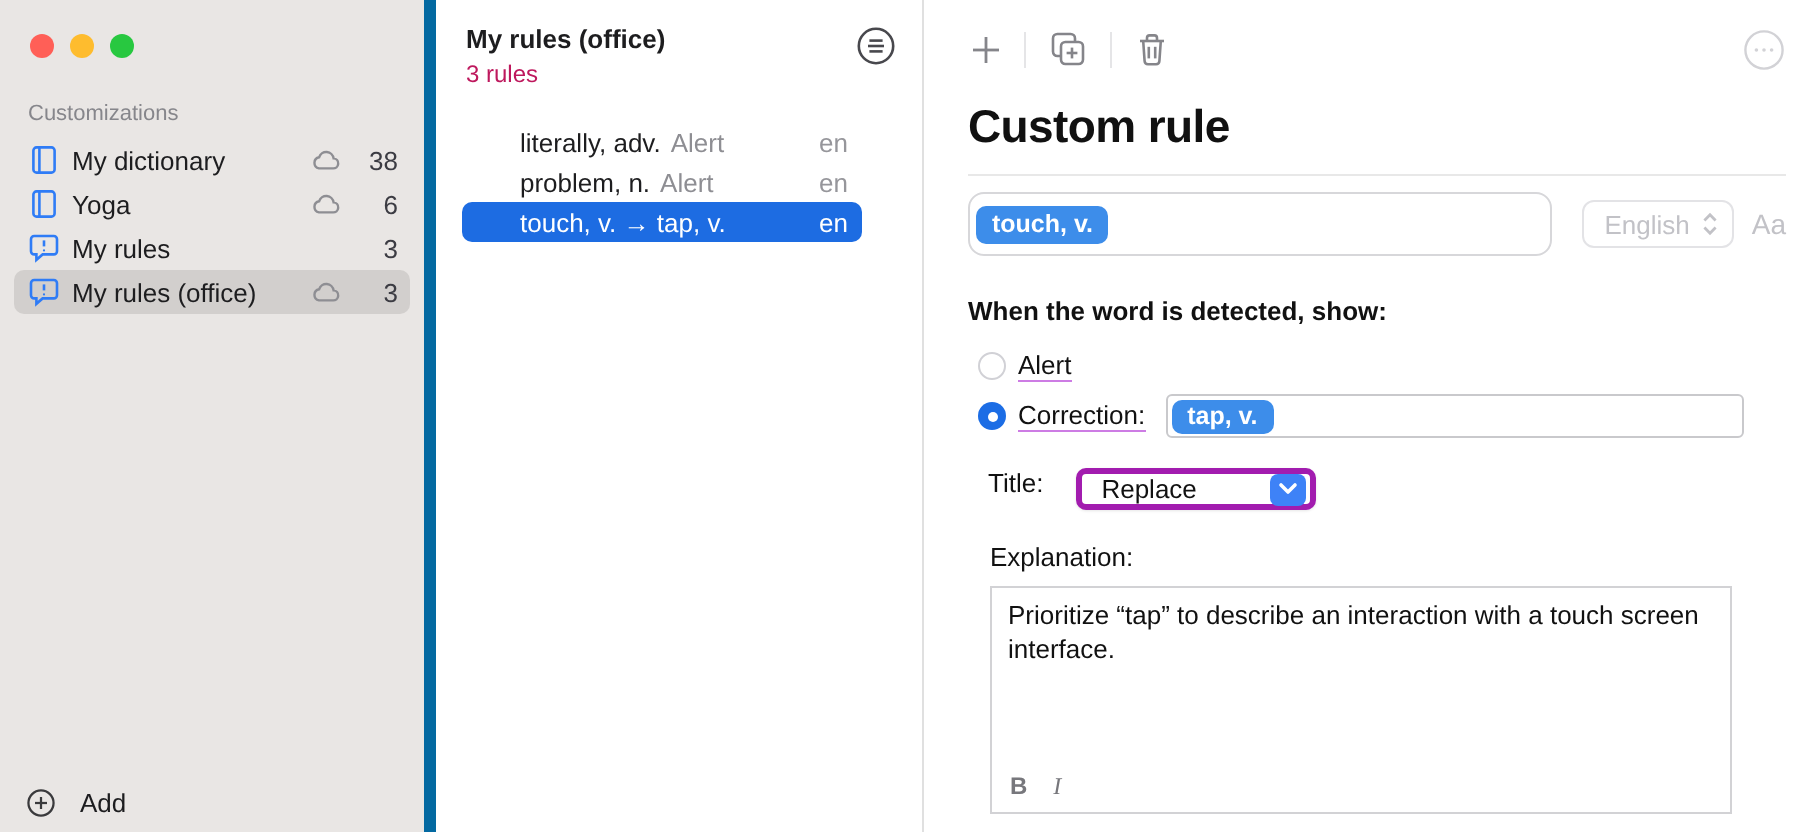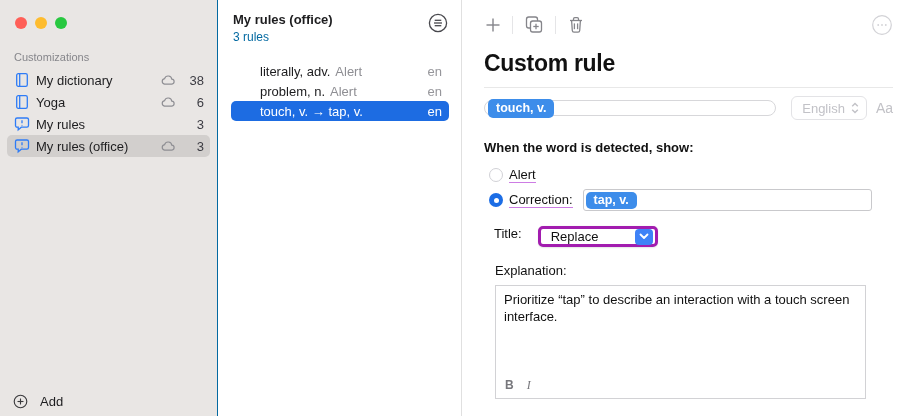--- a/index.html
+++ b/index.html
@@ -3,21 +3,21 @@
 <meta charset="utf-8">
 <style>
   * { margin:0; padding:0; box-sizing:border-box; }
   html,body { background:#f0f0f0; }
   .window {
     position:relative; width:907px; height:416px; background:#fff;
     font-family:"Liberation Sans", sans-serif; color:#1d1d1f; overflow:hidden;
   }
   
   .sidebar { position:absolute; left:0; top:0; width:218px; height:100%;
-    background:#e9e6e4; border-right:1px solid #0369a1; }
+    background:#e9e6e4; border-right:6px solid #0369a1; }
   .traffic { position:absolute; top:17px; left:15px; display:flex; gap:8px; }
   .light { width:12px; height:12px; border-radius:50%; }
   .light.red { background:#ff5f57; } .light.yellow { background:#febc2e; } .light.green { background:#28c840; }
   .section-title { position:absolute; top:51px; left:14px; font-size:11px; color:#86868b; }
   .side-items { position:absolute; top:69px; left:7px; right:7px; }
   .side-item { height:22px; display:flex; align-items:center; padding:0 6px 0 7px;
     border-radius:5px; font-size:13px; }
   .side-item.selected { background:#d2cfcd; }
   .side-item .bicon { width:16px; height:16px; color:#2f7cf6; margin-right:6px; flex:0 0 auto; }
   .side-item .label { flex:1; white-space:nowrap; overflow:hidden; }
@@ -25,41 +25,41 @@
   .side-item .cloud.hidden { visibility:hidden; }
   .side-item .count { width:20px; text-align:right; color:#3c3c43; }
   .add-row { position:absolute; left:13px; bottom:7px; display:flex; align-items:center;
     gap:12px; font-size:13px; color:#1d1d1f; cursor:default; }
   .add-row svg { color:#3a3a3c; }
   
   .list-col { position:absolute; left:219px; top:0; width:243px; height:100%;
     background:#fff; border-right:1px solid #e0e0e0; }
   .list-header { padding:12px 12px 0 14px; display:flex; align-items:flex-start; }
   .list-title { font-size:13px; font-weight:700; }
-  .list-subtitle { font-size:12px; color:#0369a1; margin-top:3px; }
+  .list-subtitle { font-size:12px; color:#be185d; margin-top:3px; }
   .filter-btn { margin-left:auto; width:22px; height:22px; color:#48484d; }
-  .rule-rows { margin:17px 12px 0 12px; }
+  .rule-rows { margin:17px 30px 0 12px; }
   .rule-row { height:20px; display:flex; align-items:center; border-radius:5px;
     padding:0 7px 0 29px; font-size:13px; }
   .rule-row .word { white-space:nowrap; }
   .rule-row .action { color:#8e8e93; margin-left:5px; }
   .rule-row .lang { margin-left:auto; color:#96969b; }
   .rule-row.selected { background:#1d6ce2; }
   .rule-row.selected .word, .rule-row.selected .lang { color:#fff; }
   
   .detail-col { position:absolute; left:463px; top:0; width:444px; height:100%;
     background:#fff; padding:0 14px 0 21px; }
   .toolbar { margin-top:13px; height:24px; display:flex; align-items:center; color:#85858a; }
   .tb-btn { display:flex; align-items:center; justify-content:center; }
   .tb-sep { width:1px; height:18px; background:#e5e5e7; margin:0 10px; }
   .more-btn { margin-left:auto; color:#d2d2d6; }
   .detail-title { margin-top:13px; font-size:23px; font-weight:700; letter-spacing:-0.3px; color:#111; }
   .h-divider { margin-top:10px; height:1px; background:#e8e8e8; }
   .word-row { margin-top:8px; display:flex; align-items:center; }
-  .word-input { width:292px; height:16px; border:1px solid #d7d7da; border-radius:8px;
+  .word-input { width:292px; height:32px; border:1px solid #d7d7da; border-radius:8px;
     display:flex; align-items:center; padding:0 3px; background:#fff; }
   .token { background:#3d8dea; color:#fff; font-weight:700; font-size:12.5px;
     padding:2px 8px 3px 8px; border-radius:5px; white-space:nowrap; }
   .lang-popup { margin-left:auto; height:24px; border:1px solid #e3e3e6; border-radius:6px;
     display:flex; align-items:center; padding:0 6px 0 10px; color:#c2c2c7; font-size:13px; gap:5px; }
   .aa-btn { margin-left:9px; color:#c2c2c7; font-size:14px; }
   .when-label { margin-top:20px; font-size:13px; font-weight:700; color:#111; }
   .option-row { display:flex; align-items:center; padding-left:5px; }
   .option-row.alert { margin-top:12px; height:16px; }
   .option-row.correction { margin-top:6px; height:22px; }

